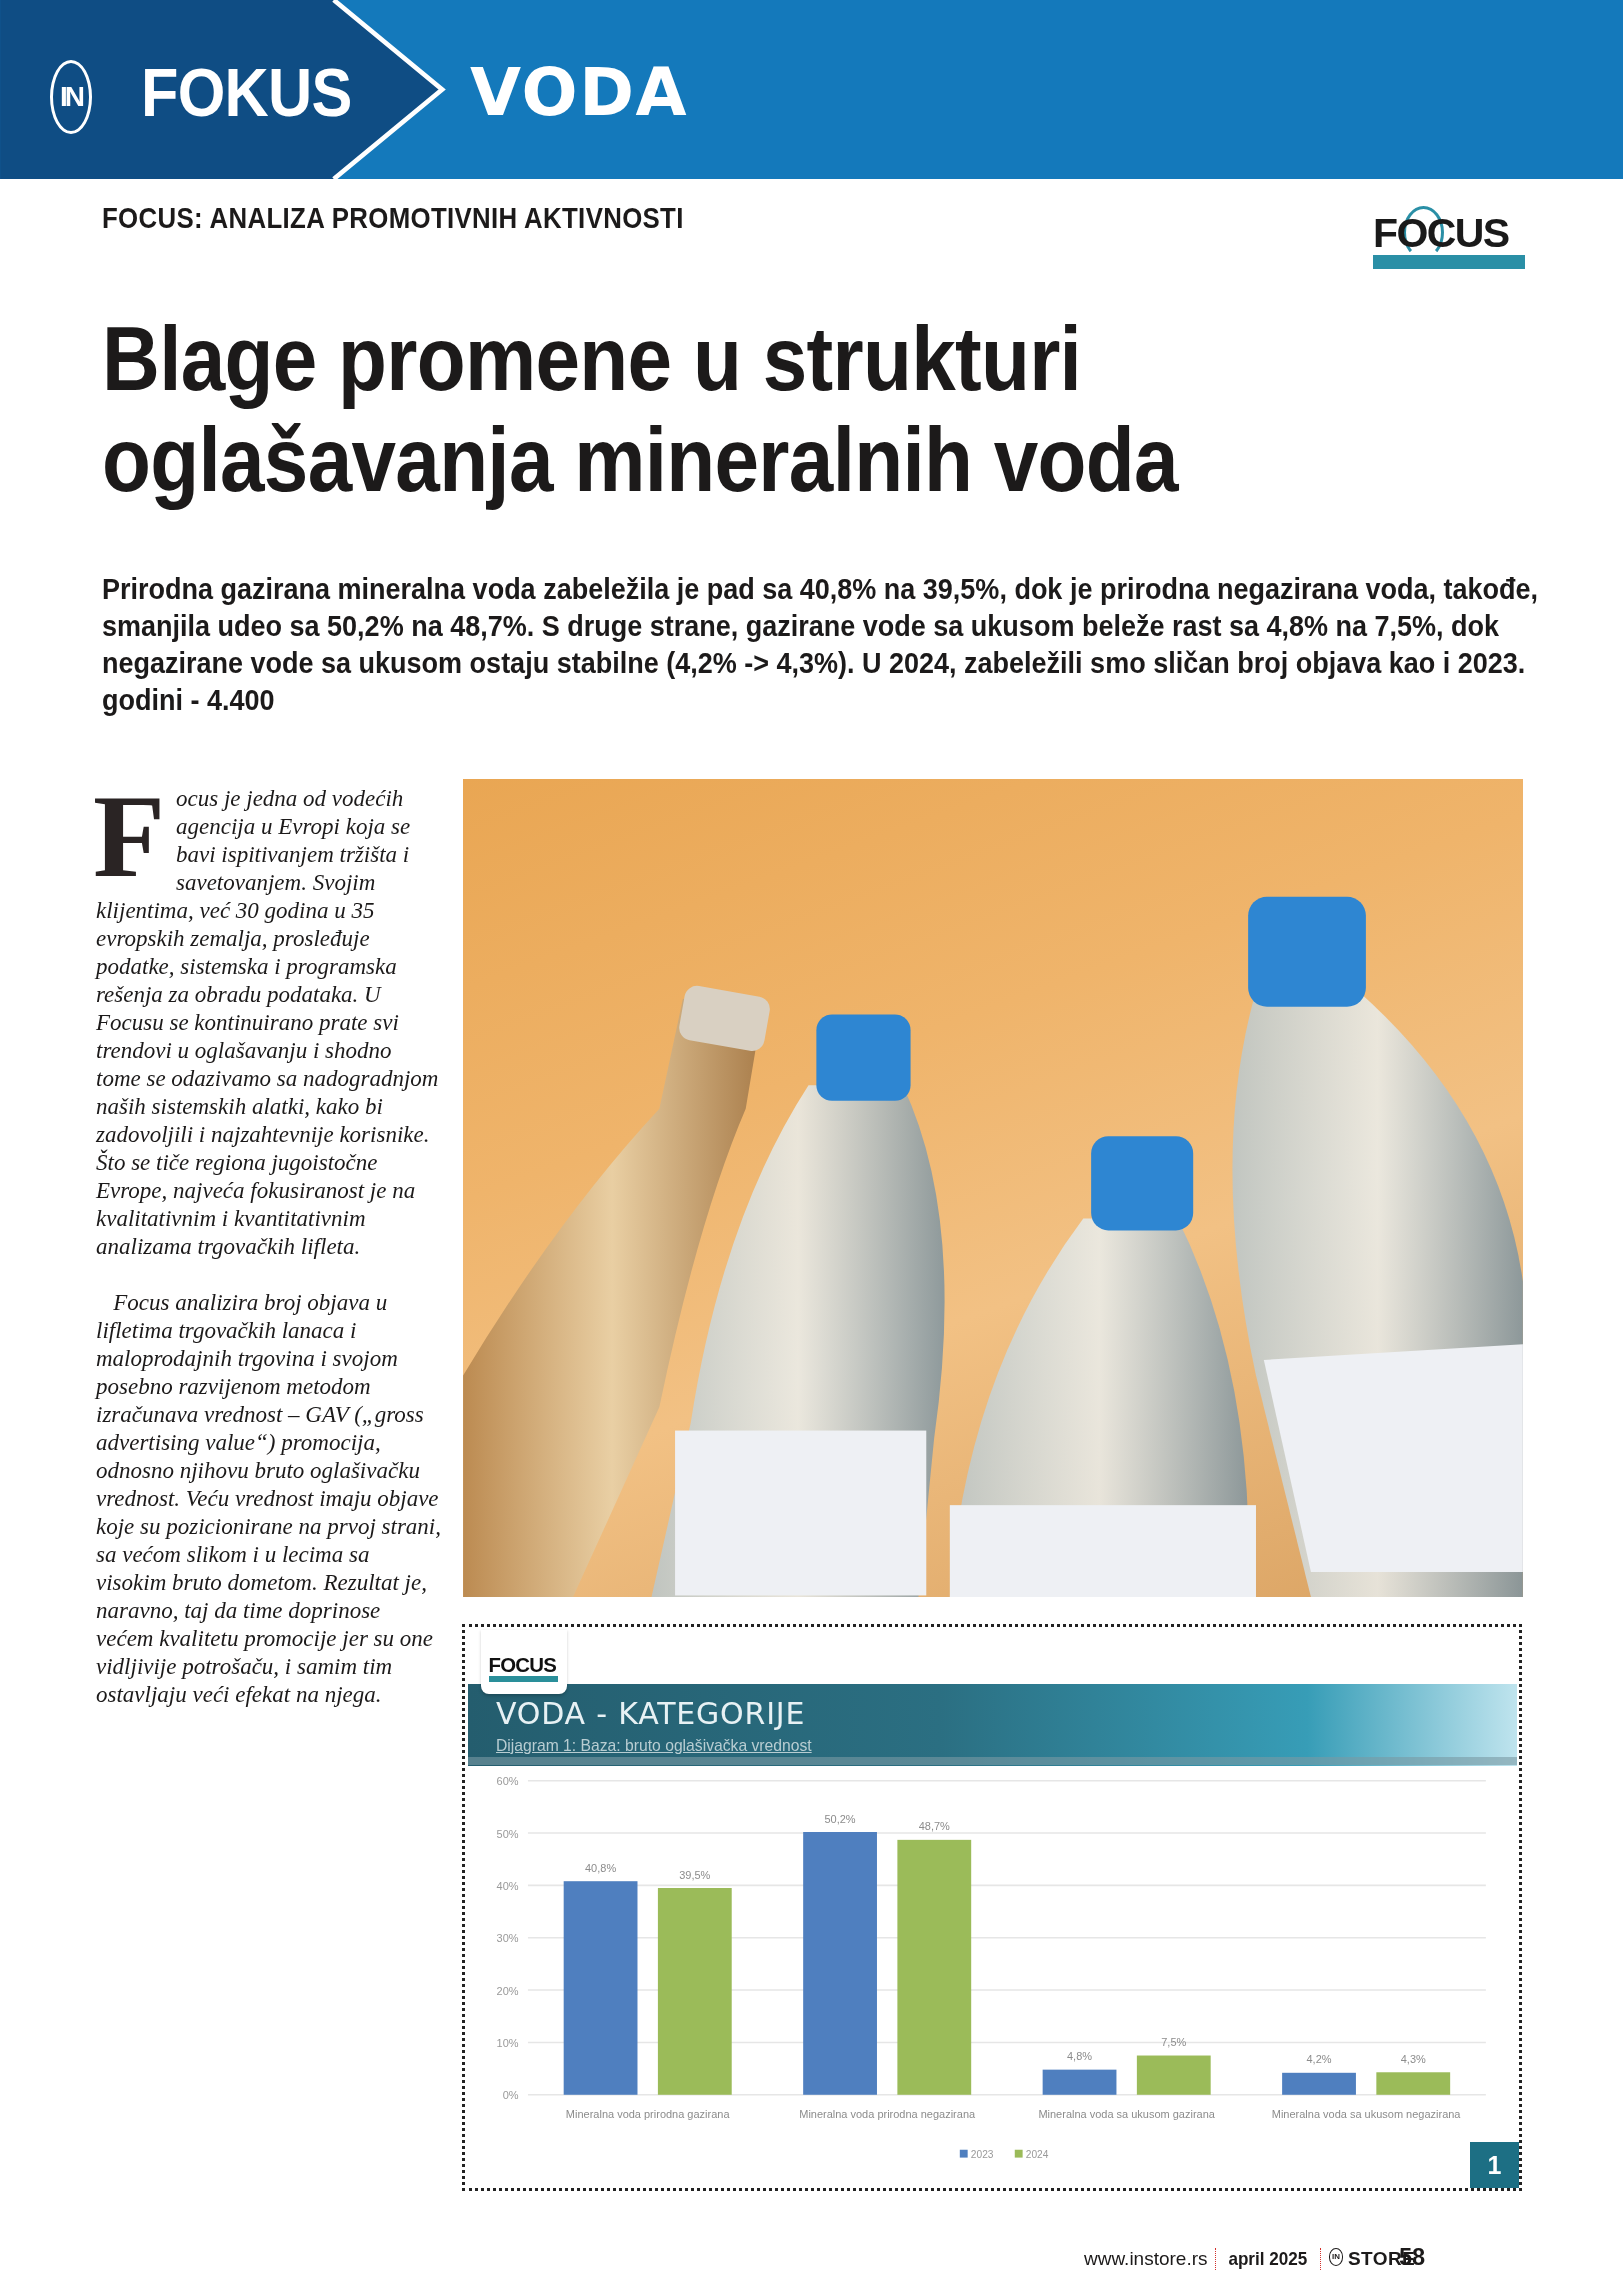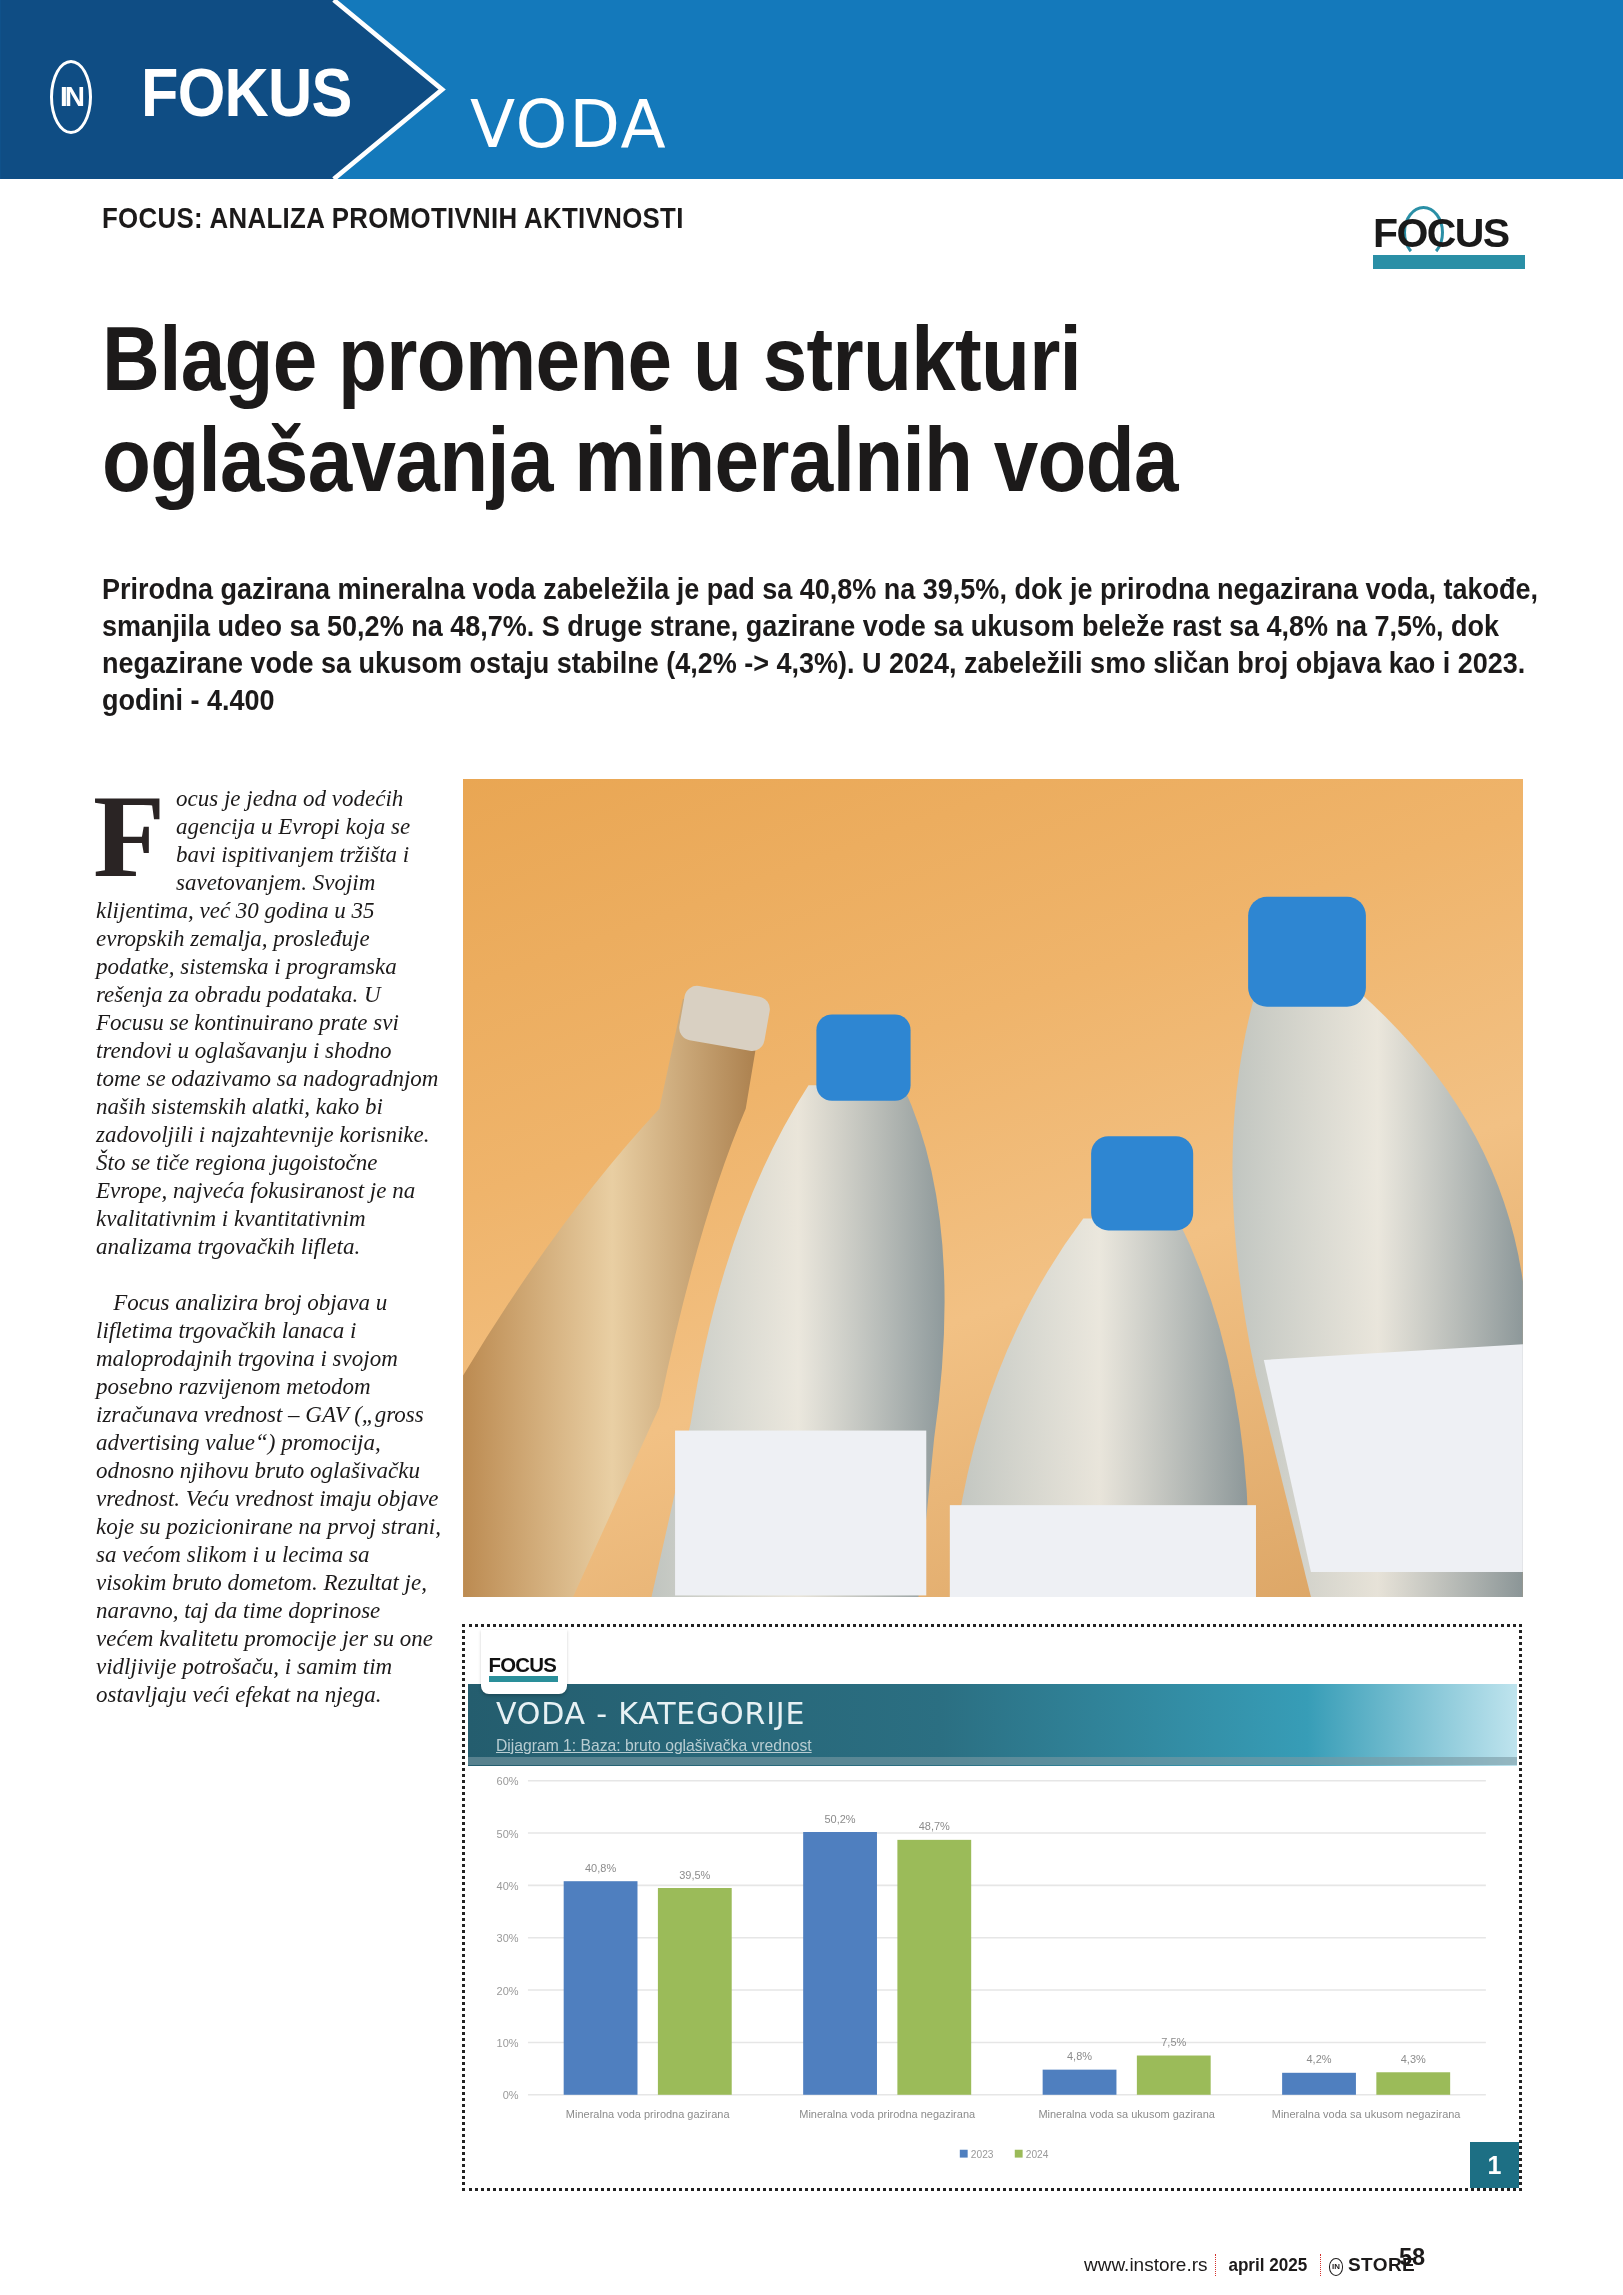--- a/index.html
+++ b/index.html
@@ -3,21 +3,21 @@
 <meta charset="utf-8">
 <style>
   html,body{margin:0;padding:0;background:#fff;}
   body{width:1623px;height:2295px;position:relative;overflow:hidden;font-family:"Liberation Sans",sans-serif;color:#1c1a1a;}
   
   .band{position:absolute;left:0;top:0;width:1623px;height:179px;background:#1479bb;}
   .band-dark{position:absolute;left:0;top:0;width:1623px;height:179px;}
   .band-dark svg{position:absolute;left:0;top:0;}
   .in-logo{position:absolute;left:50px;top:60px;width:36px;height:68px;border:3.9px solid #fff;border-radius:50%;display:flex;align-items:center;justify-content:center;color:#fff;font-weight:bold;font-size:28px;font-family:"Liberation Sans",sans-serif;letter-spacing:-3.1px;}
   .fokus{position:absolute;left:141px;top:57px;color:#fff;font-family:"Liberation Sans",sans-serif;font-weight:bold;font-size:68px;line-height:71px;letter-spacing:-0.8px;transform:scaleX(0.9);transform-origin:left;}
-  .voda{position:absolute;left:470px;top:57px;color:#fff;font-family:"DejaVu Sans",sans-serif;font-weight:normal;font-size:66px;line-height:71px;letter-spacing:1.6px;margin-top:32px;}
+  .voda{position:absolute;left:470px;top:57px;color:#fff;font-family:"DejaVu Sans",sans-serif;font-weight:bold;font-size:66px;line-height:71px;letter-spacing:1.6px;}
   
   .kicker{position:absolute;left:102px;top:201px;font-family:"Liberation Sans",sans-serif;font-weight:bold;font-size:30px;color:#1c1a1a;transform:scaleX(0.86);transform-origin:left;letter-spacing:0.4px;}
   .focus-logo{position:absolute;left:1373px;top:206px;width:152px;height:63px;}
   .focus-logo .word{position:absolute;left:0;top:4.7px;font-family:"Liberation Sans",sans-serif;font-weight:bold;font-size:41px;color:#1a1a1a;letter-spacing:-1.6px;line-height:44px;}
   .focus-logo .bar{position:absolute;left:0;top:49px;width:152px;height:14px;background:#2a8fa6;}
   .focus-logo .ring{position:absolute;left:30px;top:0px;width:35px;height:47px;border:3.1px solid #2a8fa6;border-radius:50%;border-bottom-color:transparent;}
   
   .headline{position:absolute;left:102px;top:308px;width:1461px;font-family:"Liberation Sans",sans-serif;font-weight:bold;font-size:91px;line-height:101px;color:#1c1a1a;transform:scaleX(0.88);transform-origin:left;letter-spacing:-0.8px;}
   .lead{position:absolute;left:102px;top:570px;width:1610px;font-family:"Liberation Sans",sans-serif;font-weight:bold;font-size:30px;line-height:37px;color:#1c1a1a;transform:scaleX(0.9);transform-origin:left;}
   
@@ -35,21 +35,21 @@
   .chart-head{position:absolute;left:3.1px;top:57px;width:1049px;height:82px;background:linear-gradient(90deg,#245d6e 0%,#2b6f82 45%,#379db7 80%,#bfe4ee 100%);}
   .chart-head-shade{position:absolute;left:3.1px;top:130px;width:1049px;height:7.9px;background:#7a9aa3;opacity:0.6;}
   .chart-focus-tab{position:absolute;left:15.7px;top:3.1px;width:86px;height:64px;background:#fff;border-radius:0 0 7.9px 7.9px;box-shadow:0 1.6px 3.1px rgba(0,0,0,0.2);}
   .chart-focus-tab .w{position:absolute;left:7.9px;top:23.6px;font-weight:bold;font-size:20.4px;color:#111;letter-spacing:-0.8px;font-family:"Liberation Sans",sans-serif;}
   .chart-focus-tab .b{position:absolute;left:7.9px;top:46px;width:69px;height:6.3px;background:#2a8f9a;}
   .chart-title{position:absolute;left:31px;top:69px;font-family:"DejaVu Sans",sans-serif;font-size:30px;color:#e7f1f4;letter-spacing:0.8px;text-align:right;}
   .chart-sub{position:absolute;left:31px;top:110px;font-family:"Liberation Sans",sans-serif;font-size:15.7px;color:#b8cdd2;text-decoration:underline;}
   .chart-svg{position:absolute;left:0;top:138px;}
   .badge{position:absolute;right:0;bottom:0;width:49px;height:46px;background:#1d6f84;color:#fff;font-family:"Liberation Sans",sans-serif;font-weight:bold;font-size:25px;display:flex;align-items:center;justify-content:center;}
   
-  .footer{position:absolute;left:1084px;top:2248px;height:28px;display:flex;align-items:flex-end;font-family:"Liberation Sans",sans-serif;font-size:19px;color:#1c1a1a;}
+  .footer{position:absolute;left:1084px;top:2248px;height:28px;display:flex;align-items:flex-start;font-family:"Liberation Sans",sans-serif;font-size:19px;color:#1c1a1a;}
   .footer .sep{display:inline-block;width:0;height:22px;border-left:1.6px dotted #d3302c;margin:0 7.9px;}
   .footer .date{font-weight:bold;transform:scaleX(0.9);}
   .footer .in-mini{display:inline-block;width:12.6px;height:15.7px;border:1.6px solid #1c1a1a;border-radius:50%;font-size:7.9px;font-weight:bold;line-height:15.7px;text-align:center;margin-right:4.7px;}
   .footer .store{font-weight:bold;letter-spacing:0.4px;}
   .pagenum{position:absolute;left:1399px;top:2244px;font-family:"Liberation Sans",sans-serif;font-weight:bold;font-size:23.6px;color:#1c1a1a;}
 </style>
 </head>
 <body>
 
 <div class="band"></div>

